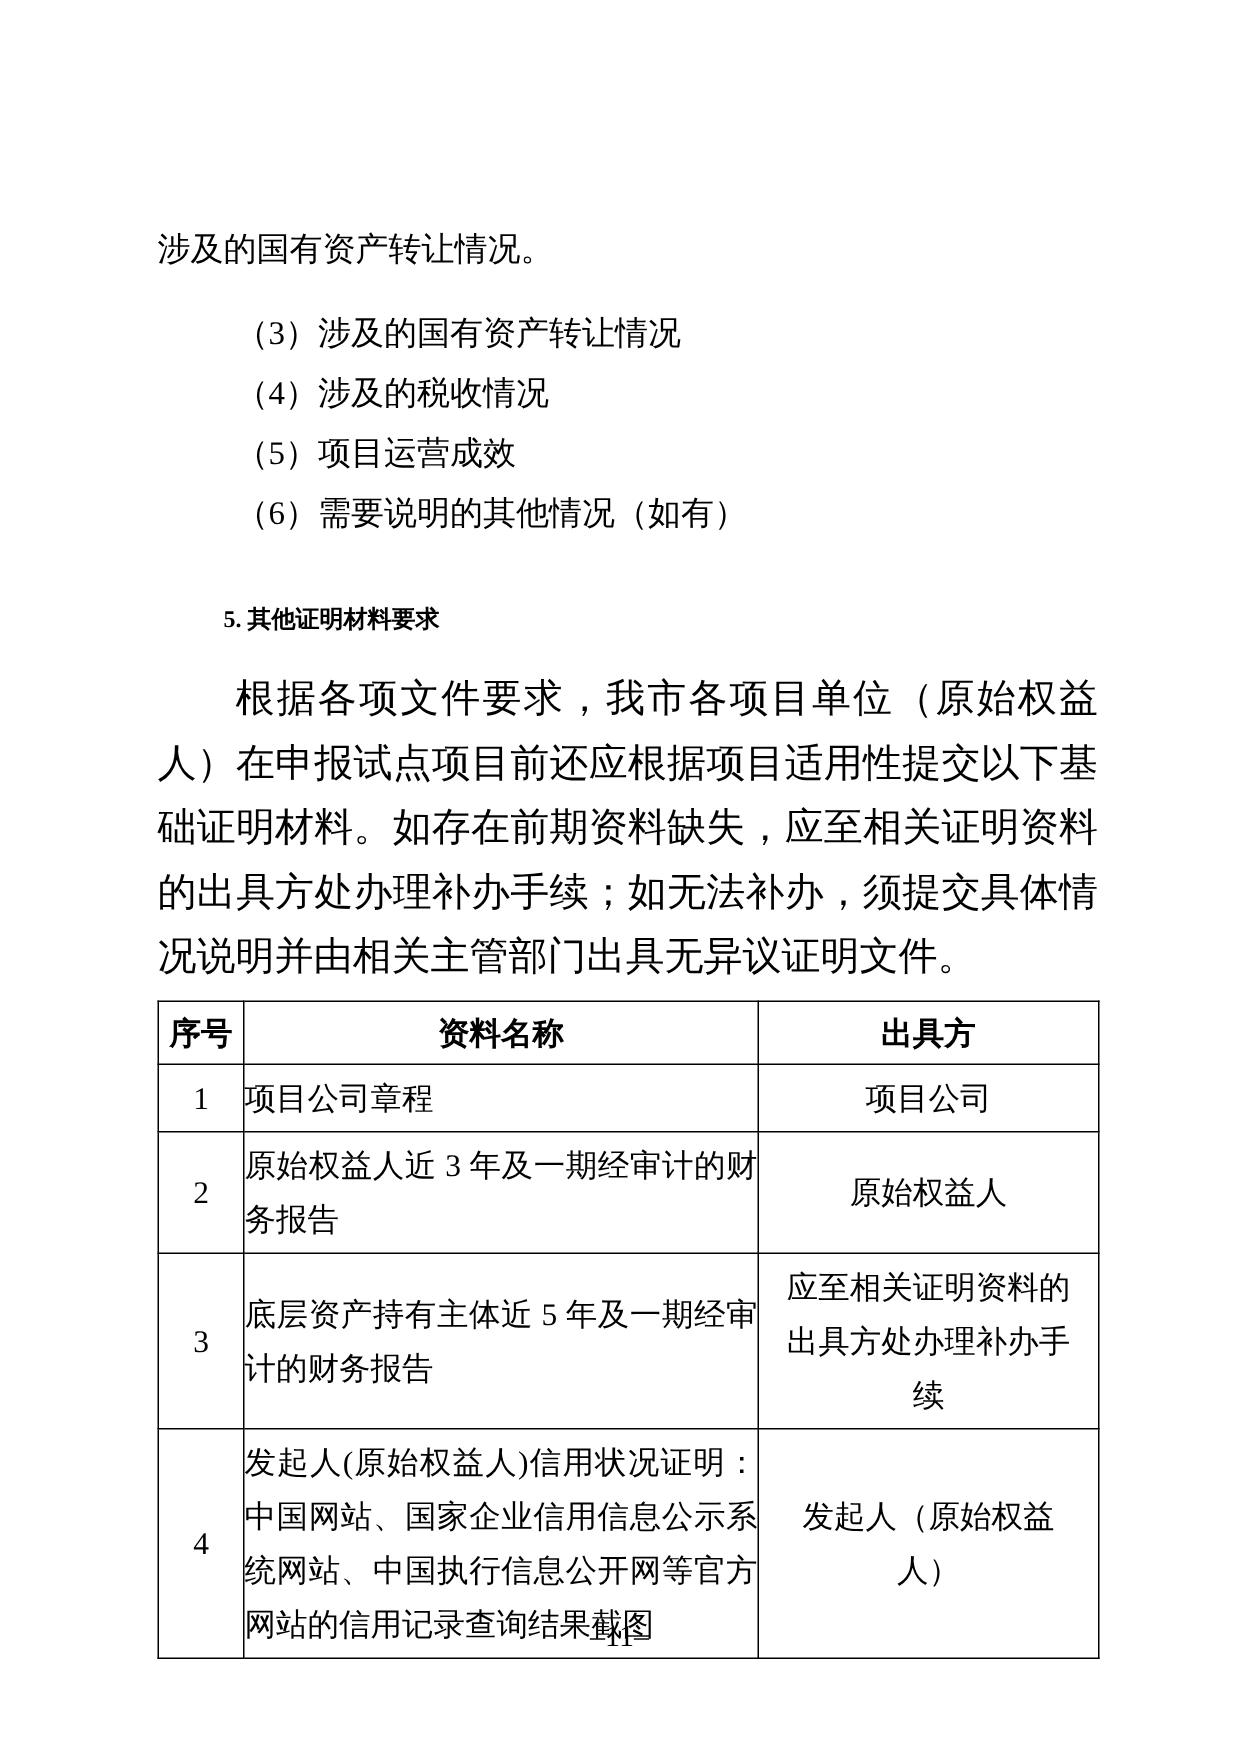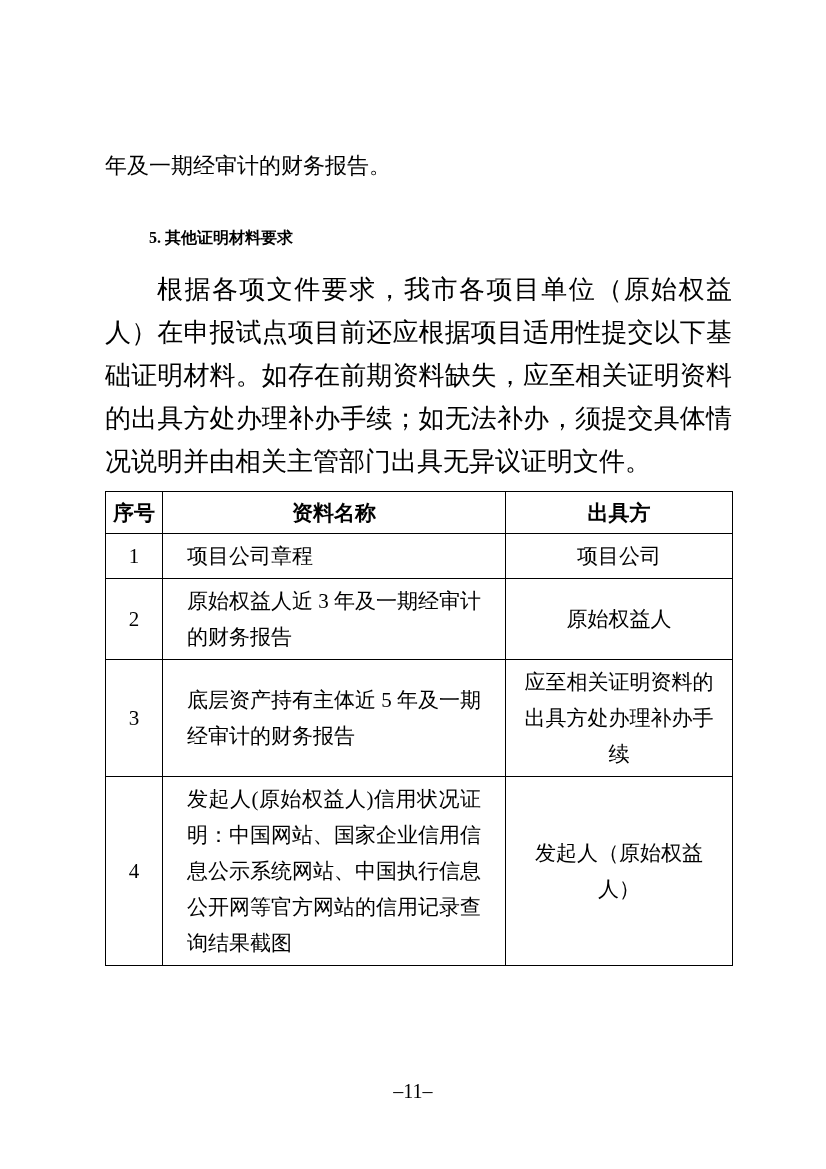--- a/index.html
+++ b/index.html
@@ -72,21 +72,21 @@
   }
   col.c-no { width: 57px; }
   col.c-name { width: 343px; }
   col.c-issuer { width: 227px; }
   td.cell-no {
     text-align: center;
     padding: 2px 4px;
   }
   td.cell-name {
     text-align: justify;
-    padding: 4px 24px;
+    padding: 4px 0;
     line-height: 36px;
     margin-top: 16px;
   }
   td.cell-name.single {
     height: 42px;
     padding-top: 2px;
     padding-bottom: 2px;
   }
   td.cell-issuer {
     text-align: center;
@@ -100,22 +100,28 @@
     top: 1080px;
     text-align: center;
     font-size: 20px;
   }
 </style>
 </head>
 <body>
 
 <div class="doc">
 
-  <div class="opening-line">年及一期经审计的财务报告。</div>
+  <div class="opening-line">涉及的国有资产转让情况。</div>
 
+  <div class="numbered-list">
+    <div class="numbered-item">（3）涉及的国有资产转让情况</div>
+    <div class="numbered-item">（4）涉及的税收情况</div>
+    <div class="numbered-item">（5）项目运营成效</div>
+    <div class="numbered-item">（6）需要说明的其他情况（如有）</div>
+  </div>
 
   <div class="section-heading">5. 其他证明材料要求</div>
 
   <div class="body-paragraph">根据各项文件要求，我市各项目单位（原始权益人）在申报试点项目前还应根据项目适用性提交以下基础证明材料。如存在前期资料缺失，应至相关证明资料的出具方处办理补办手续；如无法补办，须提交具体情况说明并由相关主管部门出具无异议证明文件。</div>
 
 
   <table class="materials">
     <colgroup>
       <col class="c-no">
       <col class="c-name">

